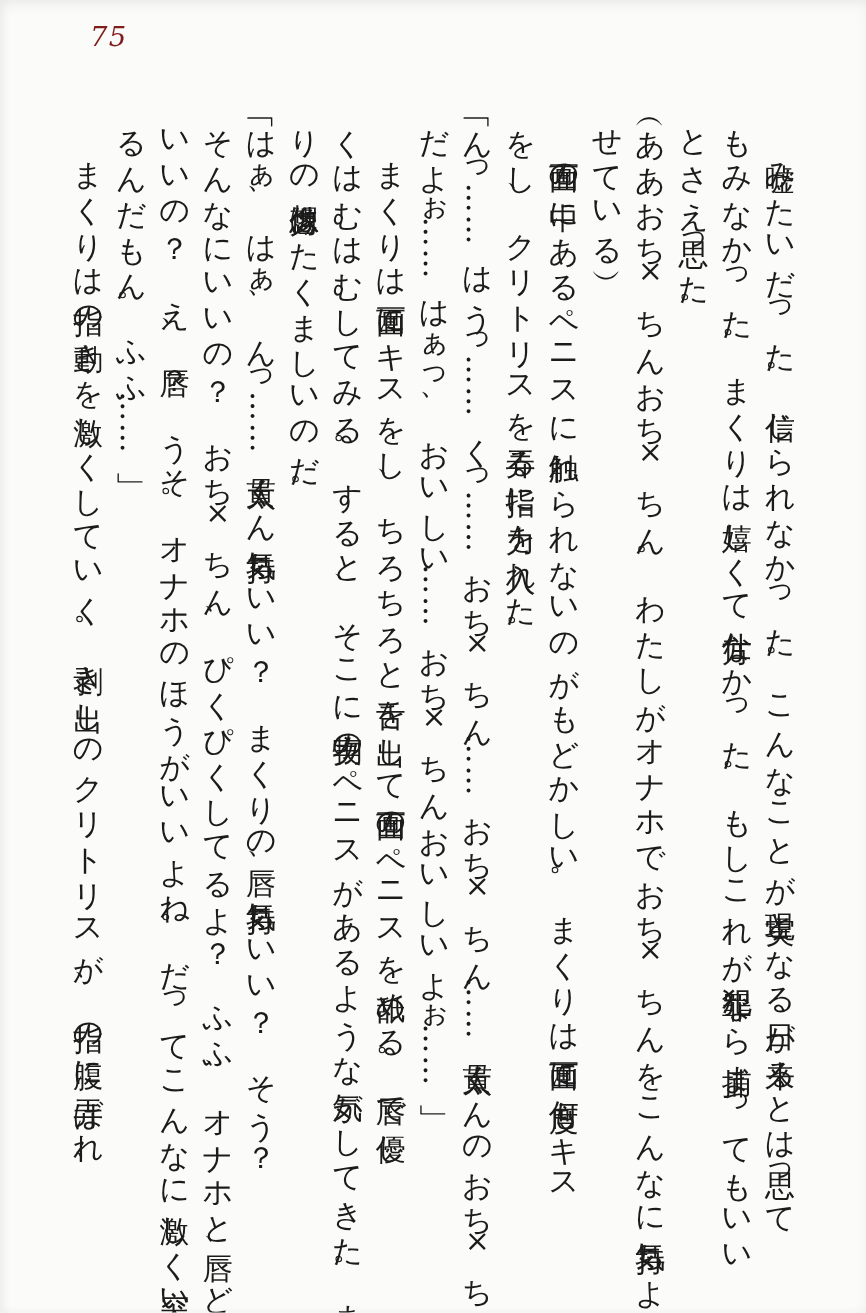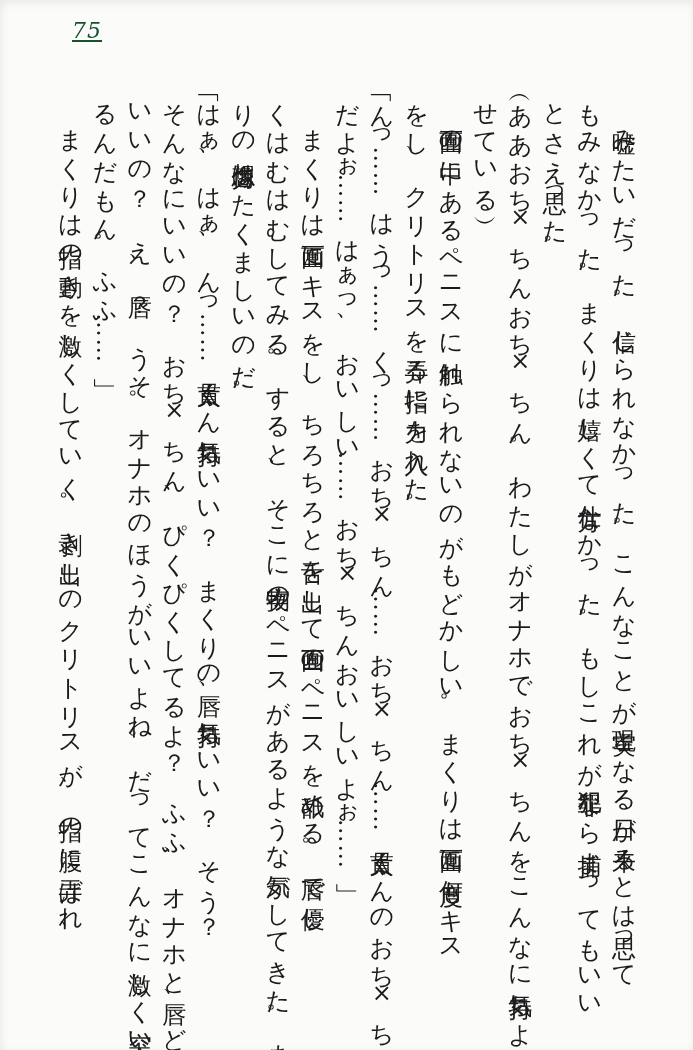--- a/index.html
+++ b/index.html
@@ -13,23 +13,22 @@
     background: #fbfbf9;
     overflow: hidden;
     box-shadow: inset 0 4px 10px rgba(0,0,0,0.05), inset 3px 0 8px rgba(0,0,0,0.03);
   }
   .page-number {
     position: absolute;
     top: 18px;
     left: 72px;
     font-size: 22px;
     font-style: italic;
-    color: #14532d;
+    color: #7f1d1d;
     letter-spacing: 1px;
-    text-decoration: underline;
   }
   .text-block {
     position: absolute;
     top: 87px;
     right: 52px;
     height: 952px;
     writing-mode: vertical-rl;
     text-orientation: mixed;
     font-size: 24px;
     letter-spacing: 1.3px;

